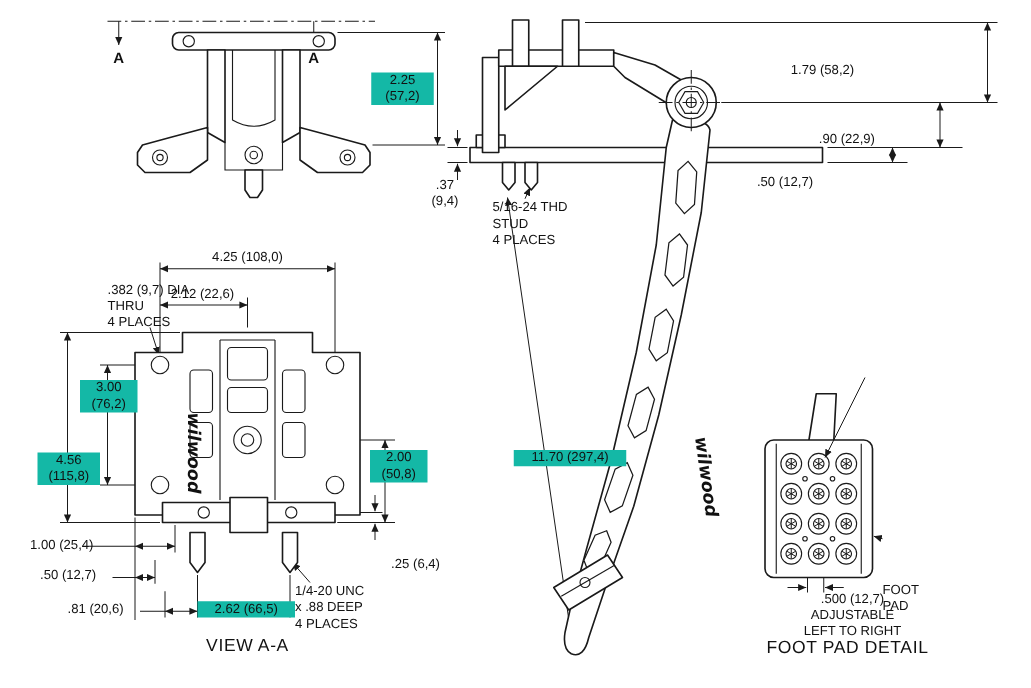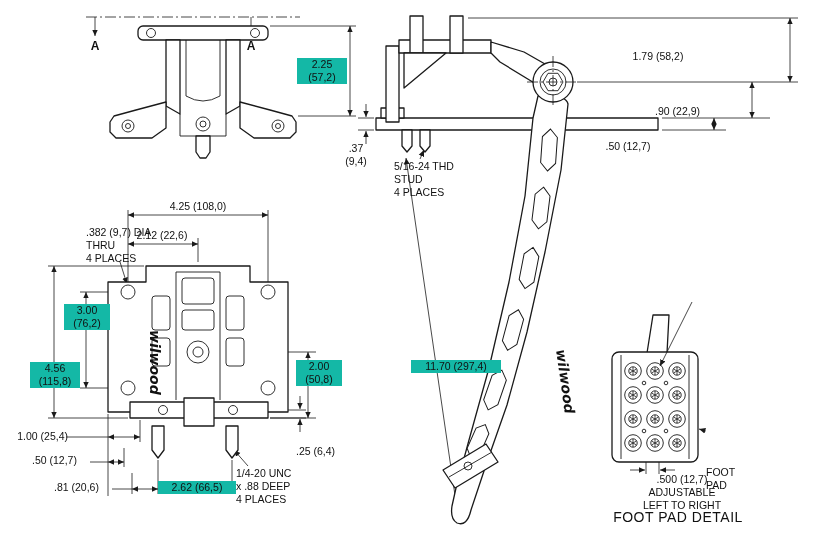--- a/index.html
+++ b/index.html
@@ -230,28 +230,29 @@
 THRU
 4 PLACES</div>
 <div class="lbl c" style="left:150px;top:200px;width:96px;">4.25 (108,0)</div>
 <div class="lbl c" style="left:120px;top:229px;width:84px;">2.12 (22,6)</div>
 <div class="lbl c bg" style="left:64px;top:304px;width:44px;">3.00
 (76,2)</div>
 <div class="lbl c bg" style="left:30px;top:362px;width:48px;">4.56
 (115,8)</div>
 <div class="lbl c bg" style="left:296px;top:360px;width:44px;">2.00
 (50,8)</div>
-<div class="lbl" style="left:0;top:430px;width:68px;text-align:right;">1.00 (25,4)</div>
+<div class="lbl" style="left:24px;top:430px;width:68px;">1.00 (25,4)</div>
 <div class="lbl" style="left:32px;top:454px;width:64px;">.50 (12,7)</div>
 <div class="lbl" style="left:54px;top:481px;width:60px;">.81 (20,6)</div>
 <div class="lbl c bg" style="left:158px;top:481px;width:76px;">2.62 (66,5)</div>
-<div class="lbl" style="left:296px;top:445px;width:56px;">.25 (6,4)</div>
+<div class="lbl" style="left:296px;top:445px;width:56px;text-align:right;">.25 (6,4)</div>
 <div class="lbl" style="left:236px;top:467px;width:86px;">1/4-20 UNC
 x .88 DEEP
 4 PLACES</div>
+<div class="lbl title c" style="left:136px;top:508px;width:124px;">VIEW A-A</div>
 
 <div class="lbl" style="left:706px;top:422px;width:40px;margin-top:44px;">FOOT
 PAD</div>
 <div class="lbl c" style="left:634px;top:473px;width:96px;">.500 (12,7)
 ADJUSTABLE
 LEFT TO RIGHT</div>
 <div class="lbl title c" style="left:602px;top:509px;width:152px;">FOOT PAD DETAIL</div>
 
 </div>
 

